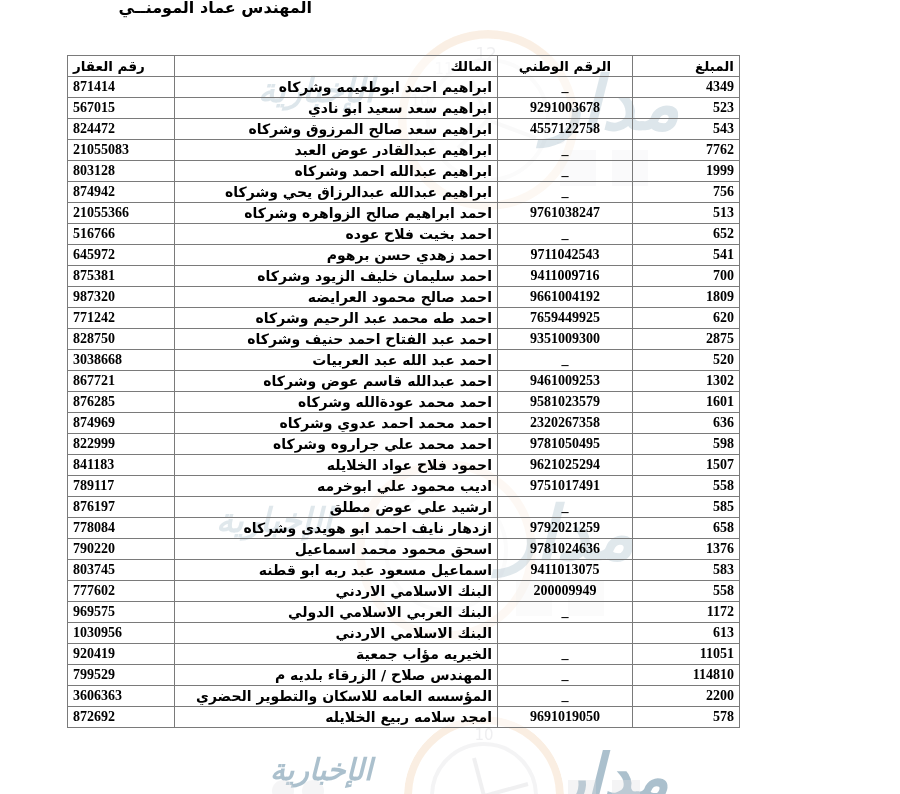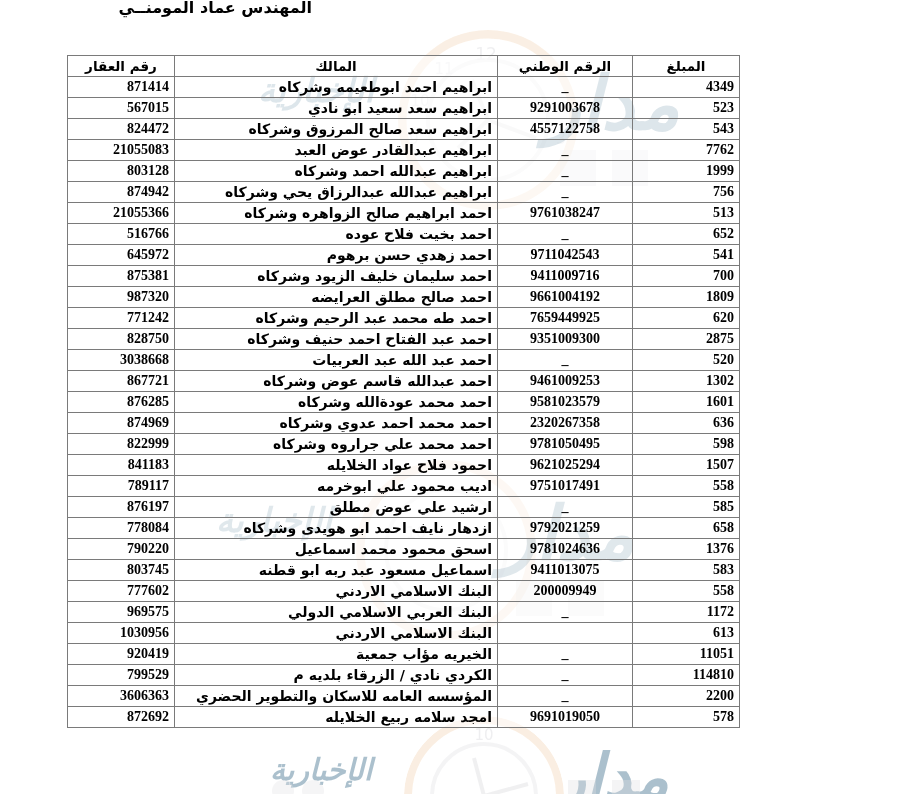--- a/index.html
+++ b/index.html
@@ -75,26 +75,25 @@
     padding: 0 5px;
     font-size: 14px;
     font-weight: 700;
     line-height: 18px;
     background: rgba(255,255,255,0.55);
     overflow: hidden;
     white-space: nowrap;
   }
   table.ledger th {
     font-size: 13.5px;
-    text-align: center;
   }
   .col-amount   { width: 96px;  text-align: right; direction: ltr; }
   .col-national { width: 124px; text-align: center; direction: ltr; }
   .col-owner    { width: 312px; text-align: right; direction: rtl; }
-  .col-property { width: 96px;  text-align: right; direction: ltr; }
+  .col-property { width: 96px;  text-align: left; direction: ltr; }
 
   .col-amount, .col-national, .col-property {
     font-family: "Liberation Serif", "DejaVu Serif", serif;
   }
   .col-owner {
     font-family: "DejaVu Sans", sans-serif;
     font-size: 12.5px;
     font-weight: 700;
   }
   th.col-owner, th.col-amount, th.col-national, th.col-property {
@@ -225,21 +224,21 @@
         </tr>
         <tr>
           <td class="col-amount">700</td>
           <td class="col-national">9411009716</td>
           <td class="col-owner">احمد سليمان خليف الزيود وشركاه</td>
           <td class="col-property">875381</td>
         </tr>
         <tr>
           <td class="col-amount">1809</td>
           <td class="col-national">9661004192</td>
-          <td class="col-owner">احمد صالح مطلق  العرايضه</td>
+          <td class="col-owner">احمد صالح محمود  العرايضه</td>
           <td class="col-property">987320</td>
         </tr>
         <tr>
           <td class="col-amount">620</td>
           <td class="col-national">7659449925</td>
           <td class="col-owner">احمد طه محمد  عبد الرحيم وشركاه</td>
           <td class="col-property">771242</td>
         </tr>
         <tr>
           <td class="col-amount">2875</td>
@@ -333,21 +332,21 @@
         </tr>
         <tr>
           <td class="col-amount">11051</td>
           <td class="col-national dash">_</td>
           <td class="col-owner">الخيريه مؤاب جمعية</td>
           <td class="col-property">920419</td>
         </tr>
         <tr>
           <td class="col-amount">114810</td>
           <td class="col-national dash">_</td>
-          <td class="col-owner">الكردي نادي / الزرقاء بلديه م</td>
+          <td class="col-owner">المهندس صلاح / الزرقاء بلديه م</td>
           <td class="col-property">799529</td>
         </tr>
         <tr>
           <td class="col-amount">2200</td>
           <td class="col-national dash">_</td>
           <td class="col-owner">المؤسسه العامه للاسكان  والتطوير  الحضري</td>
           <td class="col-property">3606363</td>
         </tr>
         <tr>
           <td class="col-amount">578</td>

